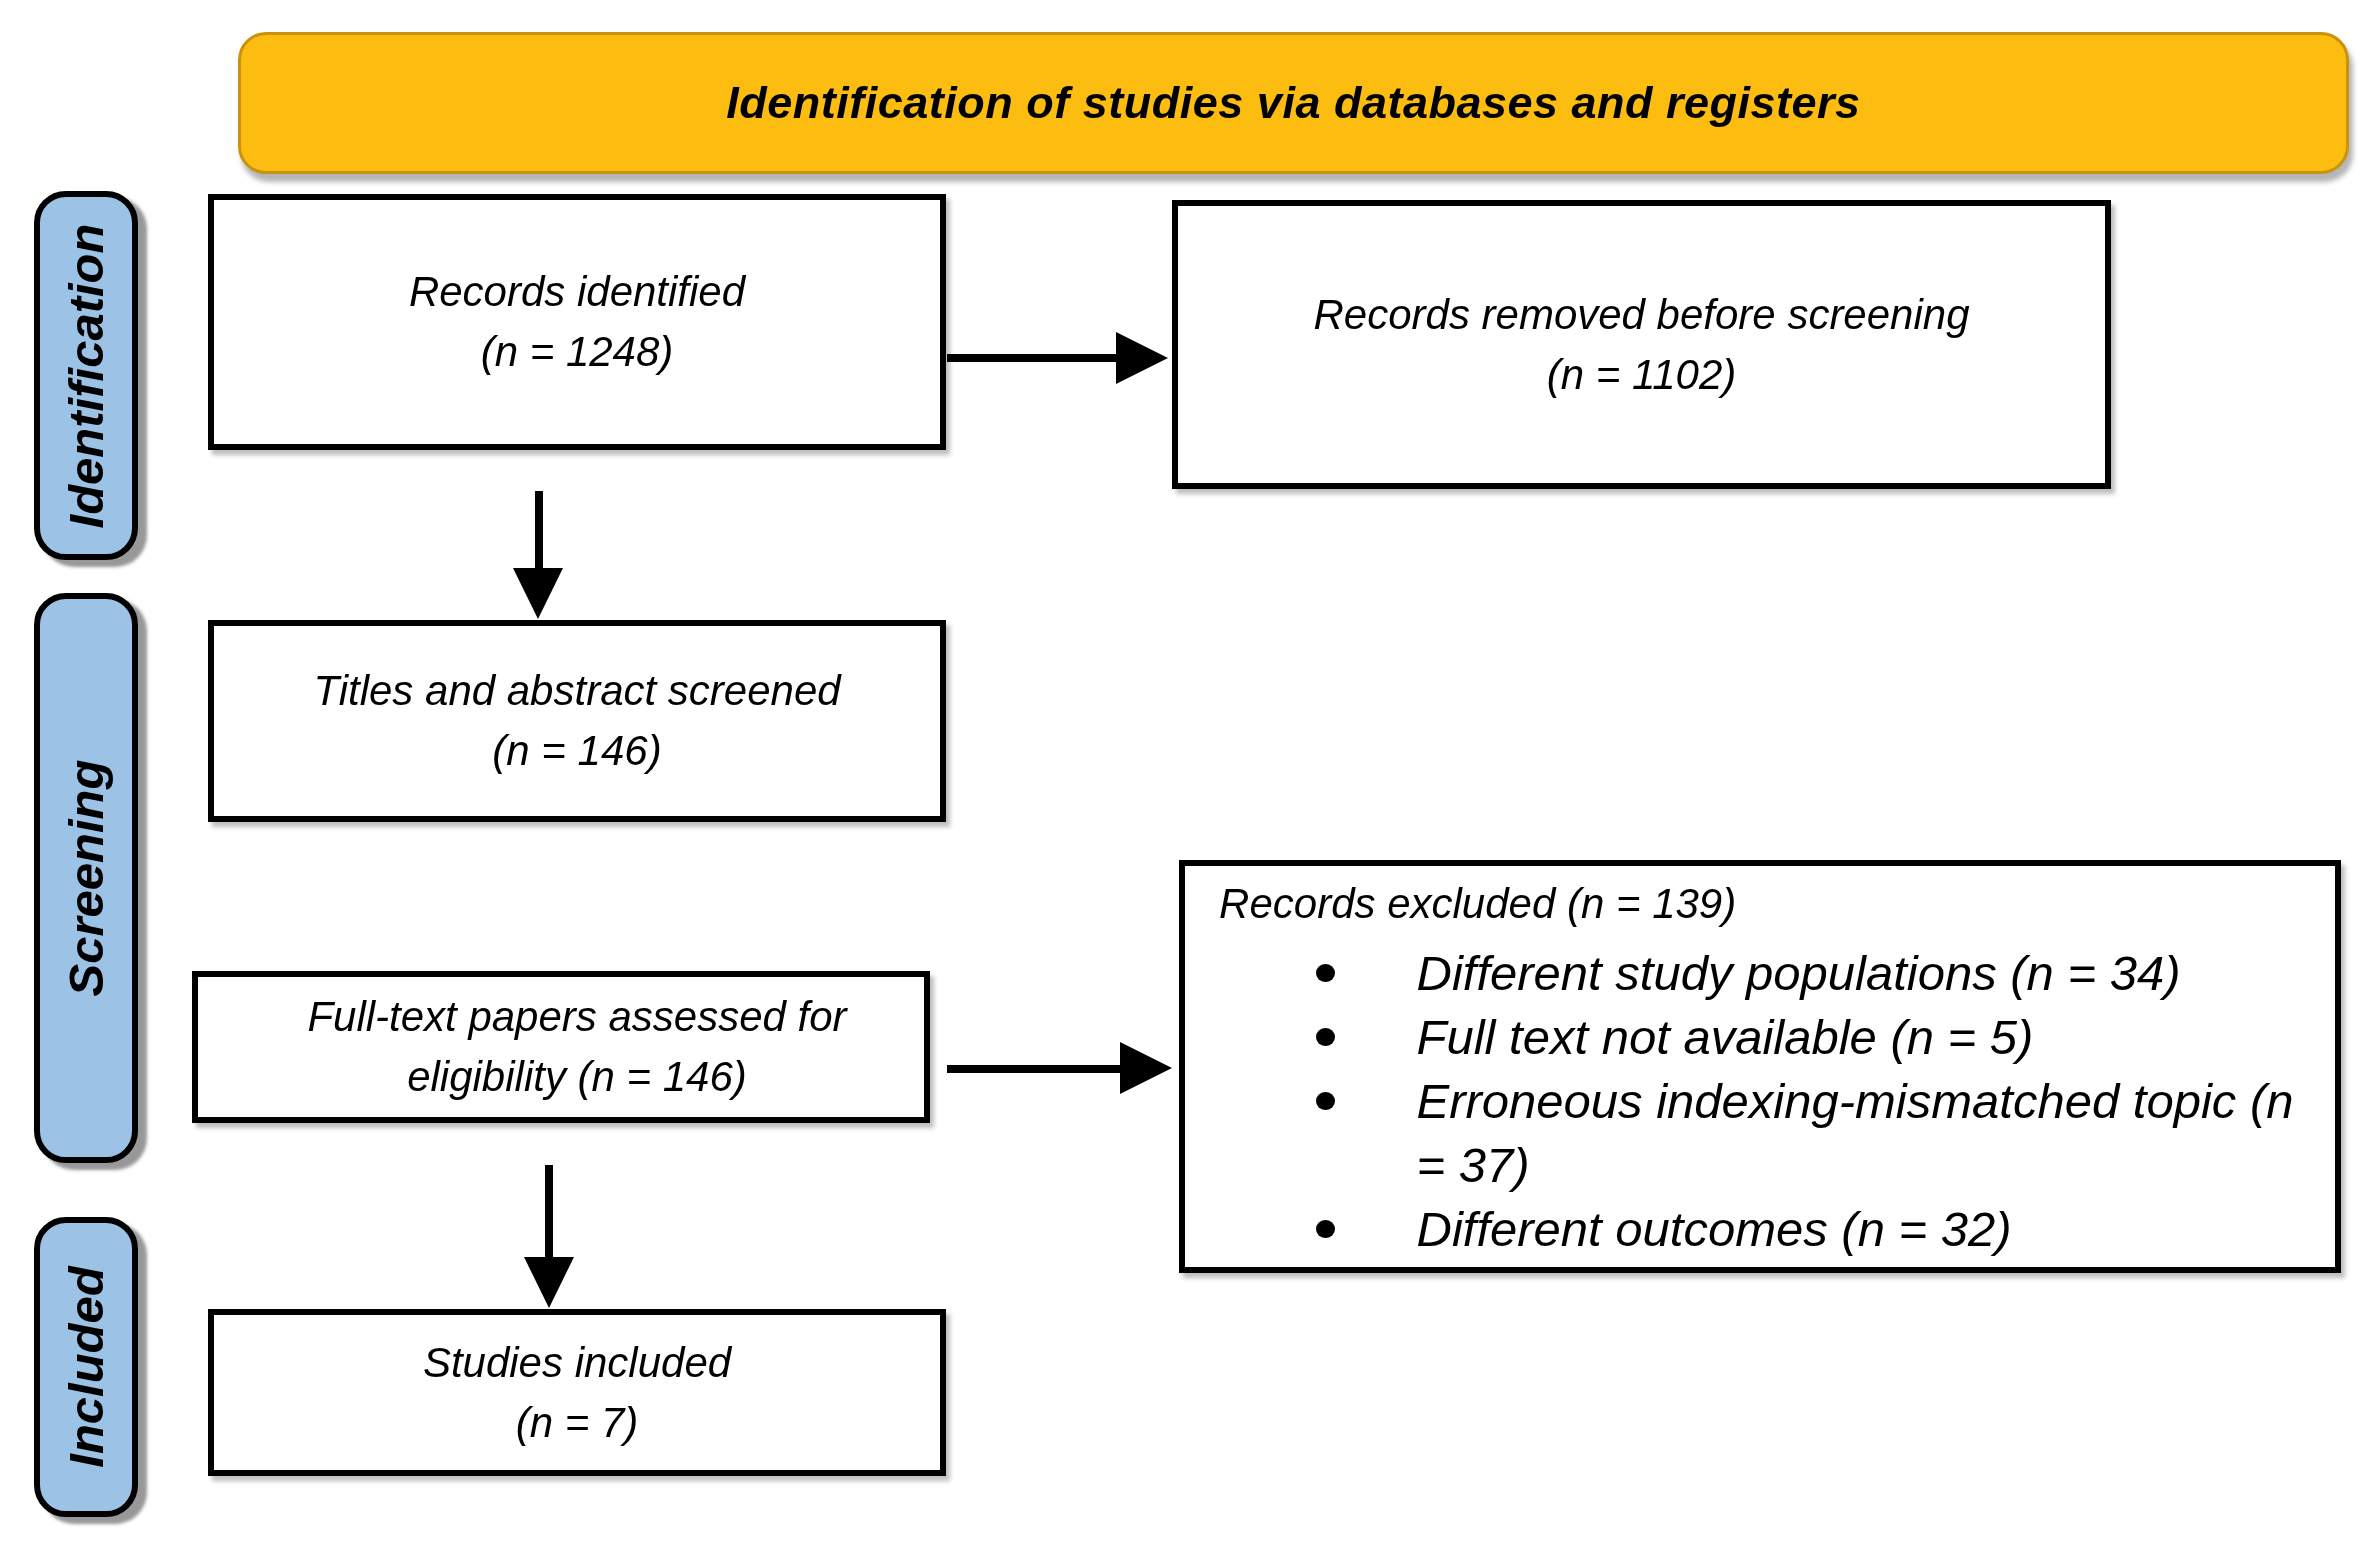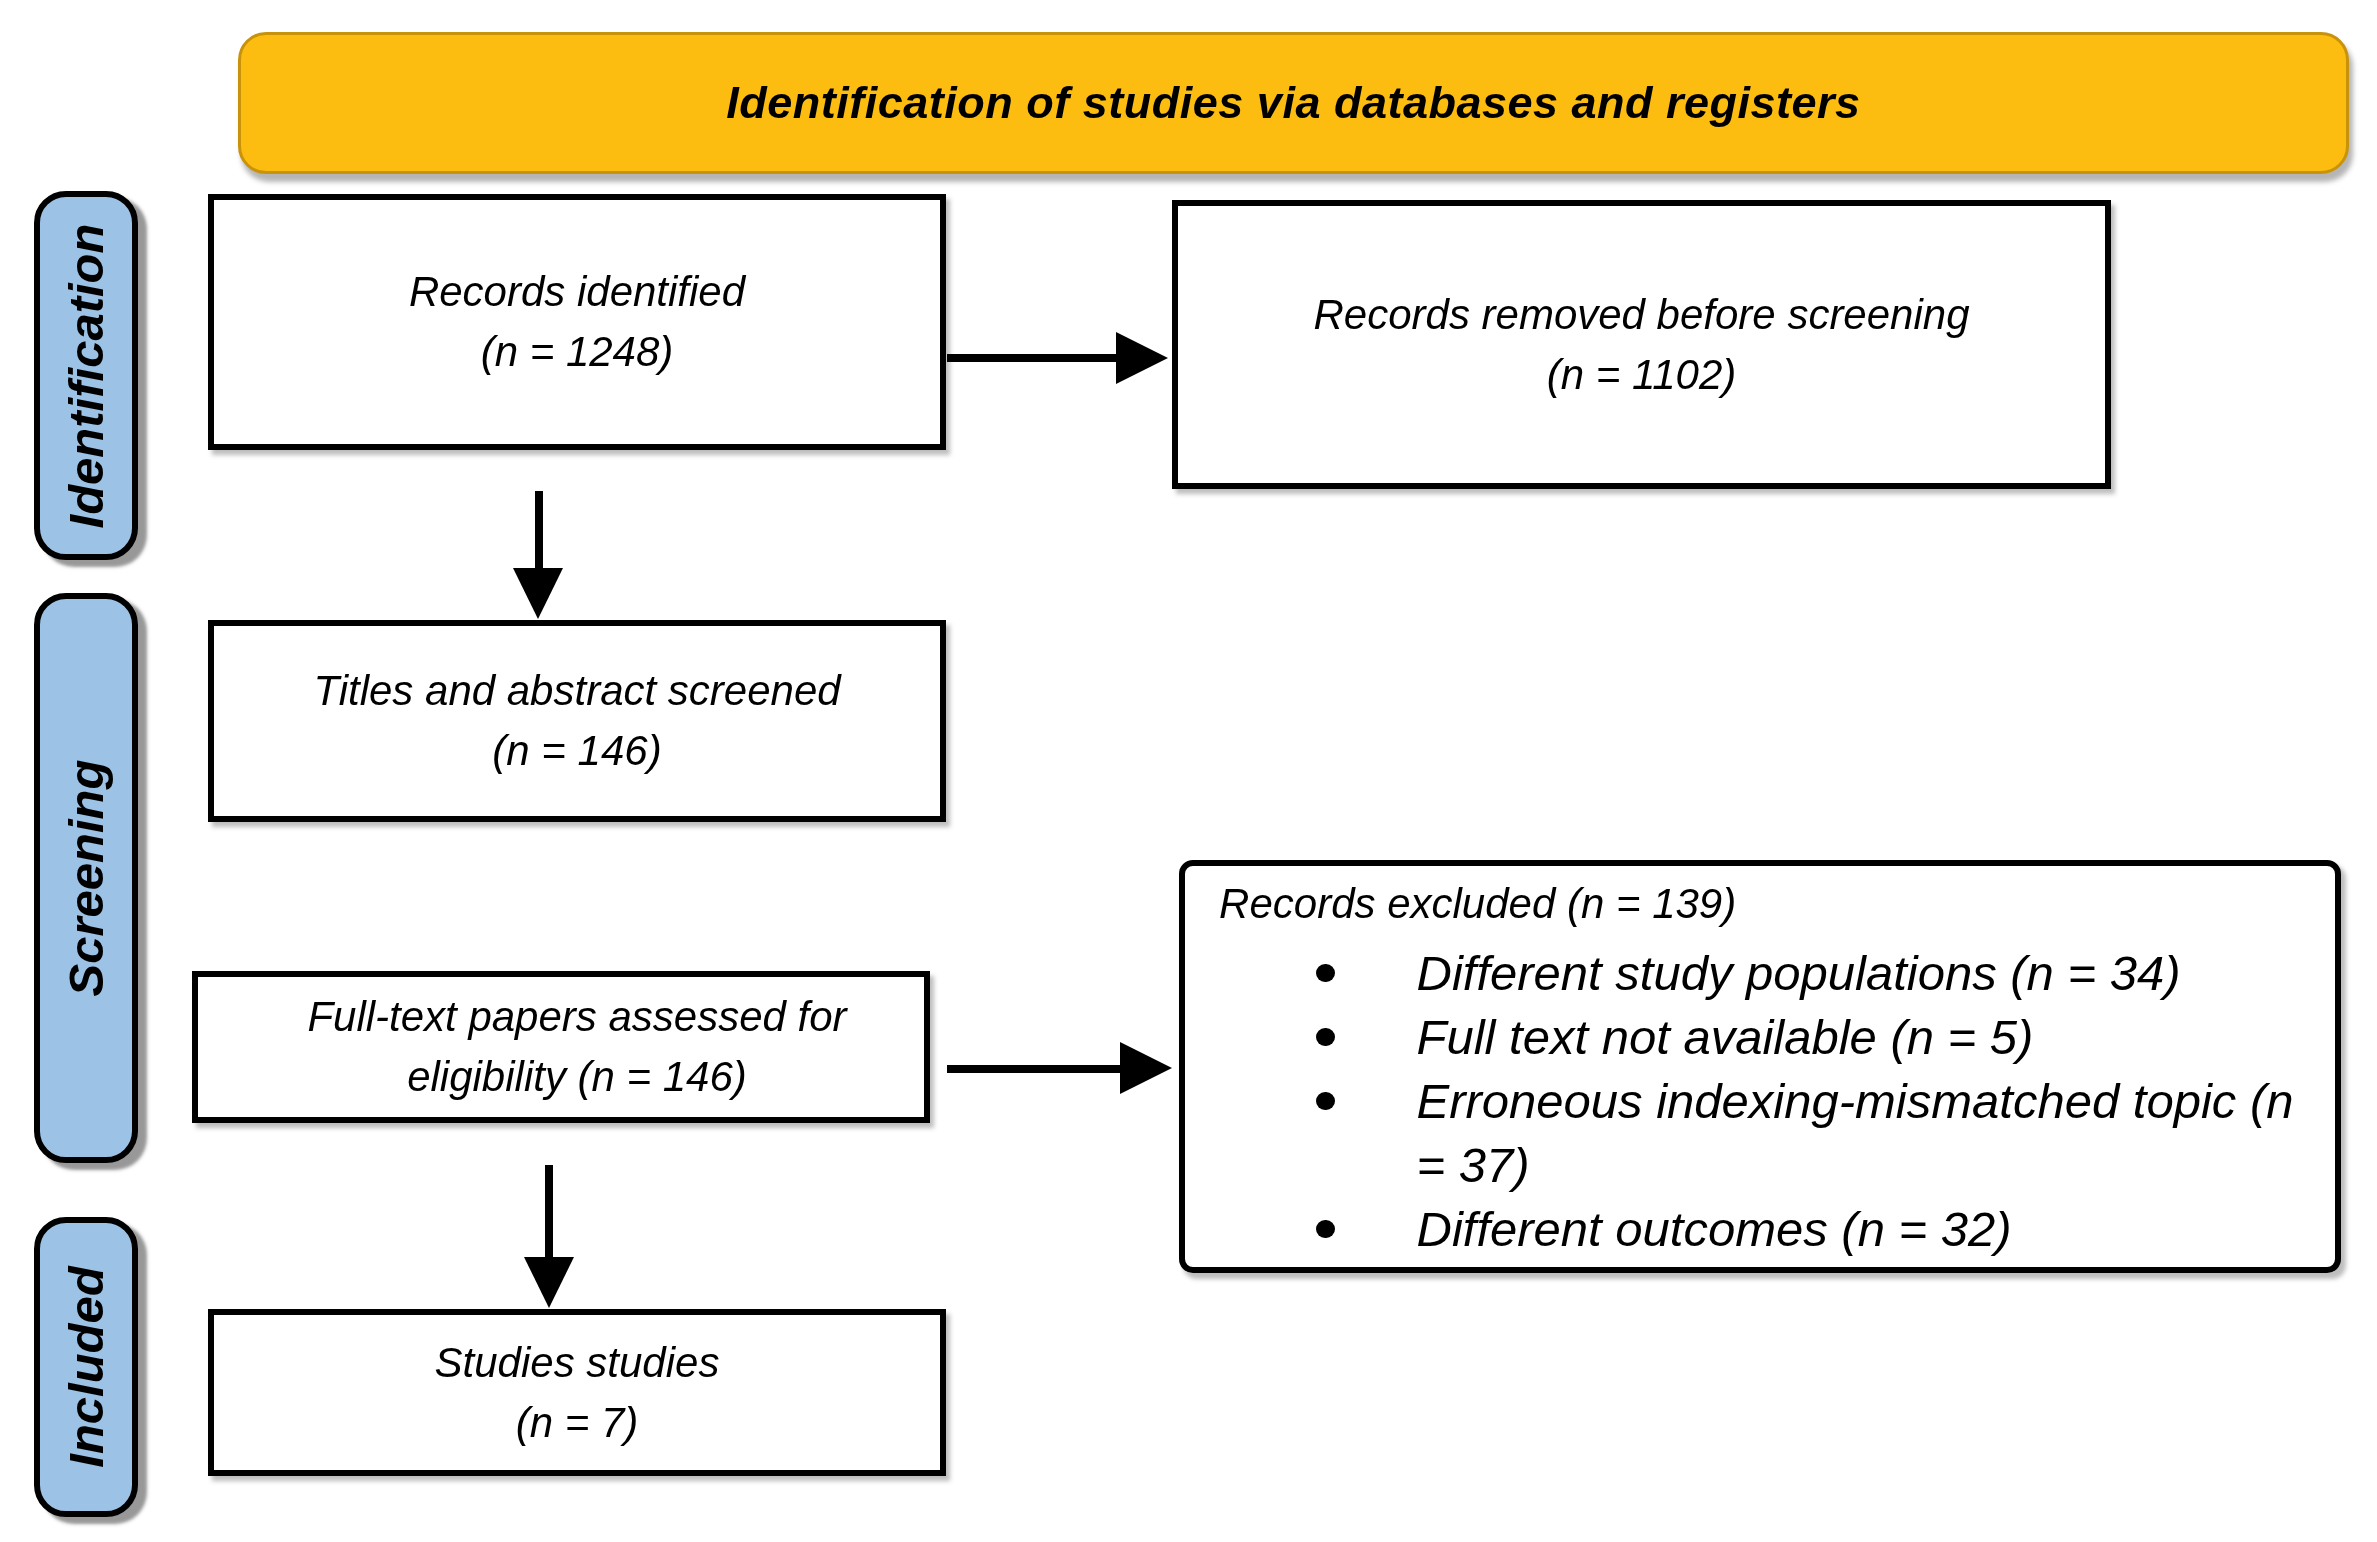--- a/index.html
+++ b/index.html
@@ -50,21 +50,20 @@
   }
   .fbox .line{display:block;font-size:42px;line-height:60px;}
   .box-identified{left:208px;top:194px;width:738px;height:256px;}
   .box-removed{left:1172px;top:200px;width:939px;height:289px;}
   .box-titles{left:208px;top:620px;width:738px;height:202px;}
   .box-fulltext{left:192px;top:971px;width:738px;height:152px;padding-left:32px;}
   .box-excluded{
     left:1179px;top:860px;width:1162px;height:413px;
     align-items:stretch;text-align:left;
     padding:22px 22px 22px 33px;
-    border-radius:14px;
   }
   .box-studies{left:208px;top:1309px;width:738px;height:167px;}
 
   .excl-heading{font-size:42px;line-height:64px;margin:0 0 4.4px 1.1px;}
   .bullet-row{display:flex;align-items:flex-start;margin-left:98px;font-size:49px;line-height:64px;}
   .bullet-dot{
     flex:0 0 auto;width:18.5px;height:18.5px;border-radius:50%;
     background:#000;margin:23px 82px 0 0;
   }
 
@@ -136,21 +135,21 @@
       <span class="bullet-dot"></span>
       <span>Erroneous indexing-mismatched topic (n = 37)</span>
     </div>
     <div class="bullet-row">
       <span class="bullet-dot"></span>
       <span>Different outcomes (n = 32)</span>
     </div>
   </div>
 
   <div class="fbox box-studies">
-    <span class="line">Studies studies</span>
+    <span class="line">Studies included</span>
     <span class="line">(n = 7)</span>
   </div>
 
   <div class="arrow">
     <div class="h-line" style="left:947px;top:354px;width:173px;"></div>
     <div class="head-right" style="left:1116px;top:332px;"></div>
   </div>
 
   <div class="arrow">
     <div class="v-line" style="left:535px;top:491px;height:82px;"></div>

